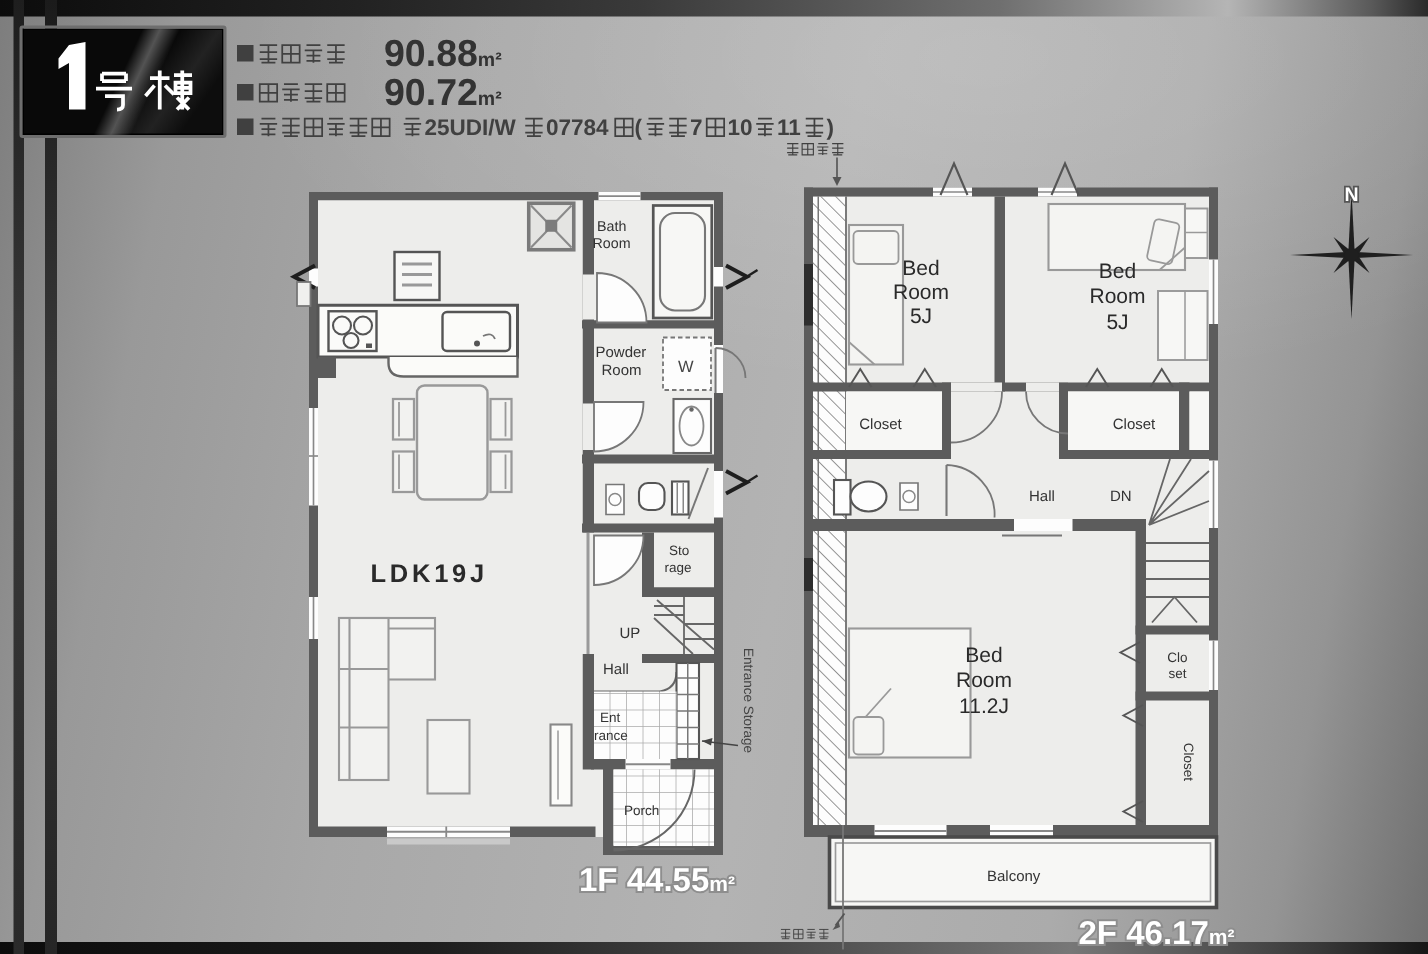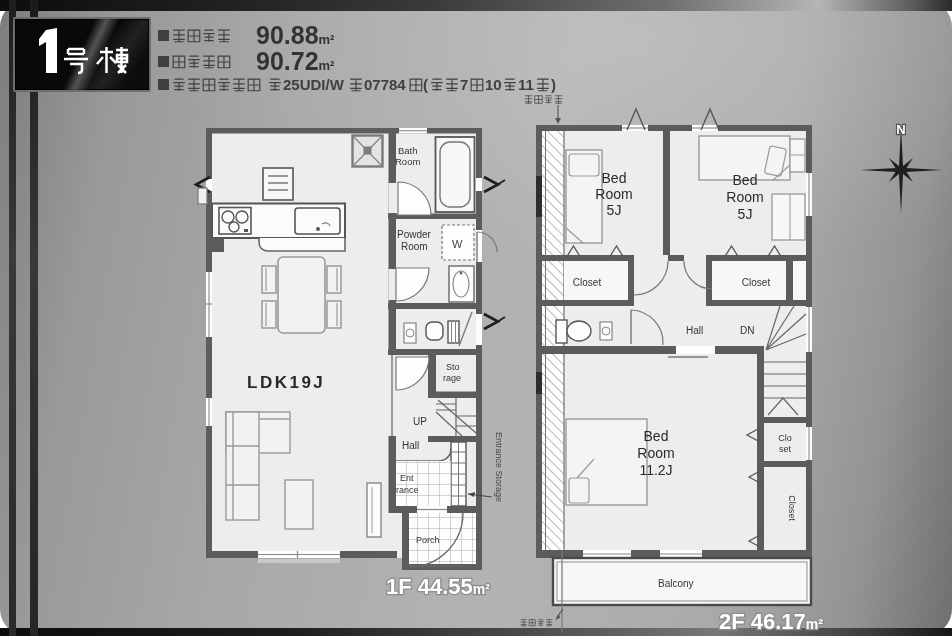--- a/index.html
+++ b/index.html
@@ -1,18 +1,18 @@
 <!DOCTYPE html>
 <html><head>
 <meta charset="utf-8">
 <style>
   html,body{margin:0;padding:0;}
   body{width:952px;height:636px;overflow:hidden;font-family:"Liberation Sans",sans-serif;}
   #stage{position:relative;width:952px;height:636px;
-    background:radial-gradient(ellipse 700px 320px at 68% 6%,rgba(255,255,255,.16),rgba(255,255,255,0) 70%),linear-gradient(100deg,#7d7d7d 0%,#999999 12%,#a8a8a8 30%,#b3b3b3 55%,#ababab 76%,#949494 90%,#6f6f6f 100%);border-radius:27px;}
+    background:radial-gradient(ellipse 700px 320px at 68% 6%,rgba(255,255,255,.16),rgba(255,255,255,0) 70%),linear-gradient(100deg,#7d7d7d 0%,#999999 12%,#a8a8a8 30%,#b3b3b3 55%,#ababab 76%,#949494 90%,#6f6f6f 100%);}
   .abs{position:absolute;}
 </style>
 </head>
 <body>
 <div id="stage">
 
   <div class="abs" style="left:0;top:0;width:952px;height:11px;background:linear-gradient(90deg,#0c0c0c 0%,#222 25%,#3a3a3a 45%,#6f6f6f 70%,#b5b5b5 86%,#5a5a5a 96%,#2a2a2a 100%);"></div>
 
   <div class="abs" style="left:0;top:628px;width:952px;height:8px;background:linear-gradient(90deg,#0c0c0c 0%,#1d1d1d 30%,#4a4a4a 55%,#777 75%,#3a3a3a 92%,#161616 100%);"></div>
 

